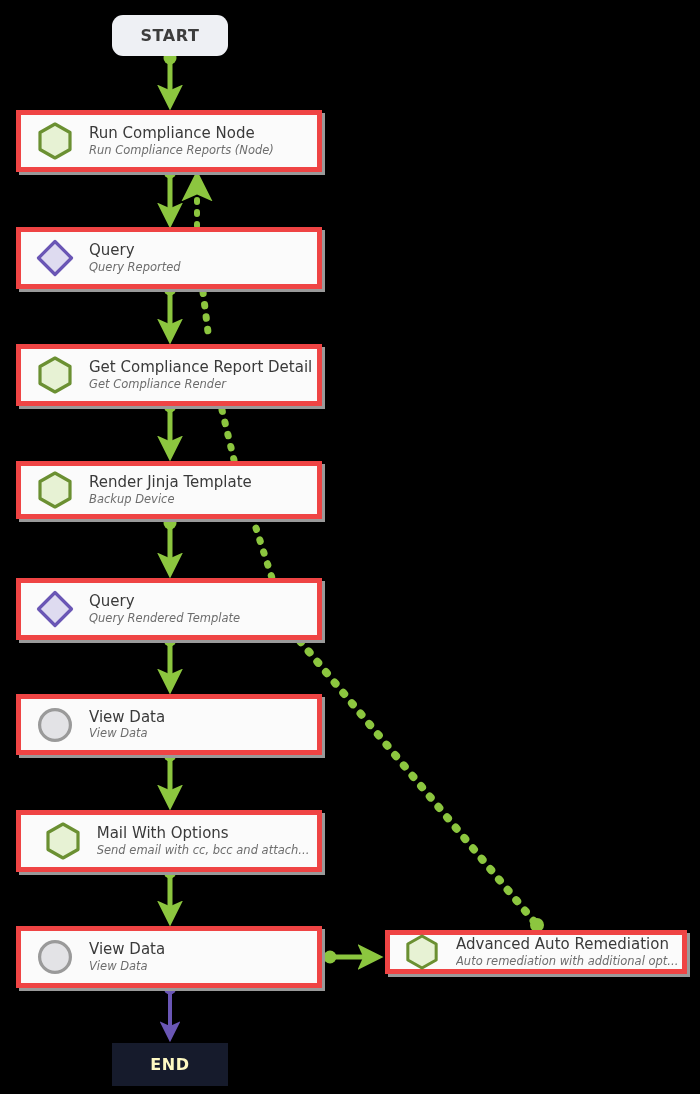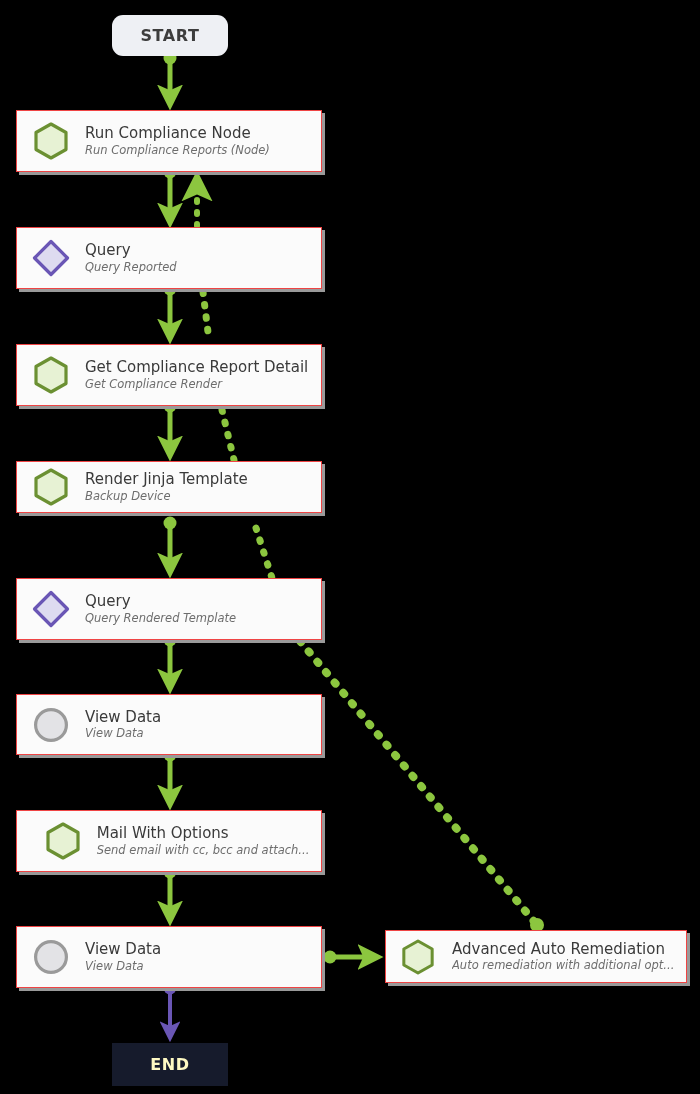--- a/index.html
+++ b/index.html
@@ -34,21 +34,21 @@
   .terminal.end {
     background: #161b2c;
     color: #fef9c3;
   }
 
   
   .node {
     position: absolute;
     box-sizing: border-box;
     background: #fbfbfb;
-    border: 1px solid #ef4444;
+    border: 5px solid #ef4444;
     box-shadow: 3px 3px 0 0 #9a9a9a;
     display: flex;
     align-items: center;
     padding-left: 14px;
   }
   .node-icon {
     width: 40px;
     height: 40px;
     flex: 0 0 40px;
     margin-right: 14px;
@@ -208,21 +208,21 @@
       <svg width="36" height="38" viewBox="0 0 36 38">
         <polygon points="18,2 33,10.5 33,27.5 18,36 3,27.5 3,10.5" fill="#e7f2d4" stroke="#6b9032" stroke-width="3.2" stroke-linejoin="round"></polygon>
       </svg>
     </span>
     <span class="node-text">
       <span class="node-title">Get Compliance Report Detail</span>
       <span class="node-sub">Get Compliance Render</span>
     </span>
   </div>
 
-  <div class="node" style="left:16px; top:461px; width:306px; height:52px;">
+  <div class="node" style="left:16px; top:461px; width:306px; height:58px;">
     <span class="node-icon hexagon">
       <svg width="36" height="38" viewBox="0 0 36 38">
         <polygon points="18,2 33,10.5 33,27.5 18,36 3,27.5 3,10.5" fill="#e7f2d4" stroke="#6b9032" stroke-width="3.2" stroke-linejoin="round"></polygon>
       </svg>
     </span>
     <span class="node-text">
       <span class="node-title">Render Jinja Template</span>
       <span class="node-sub">Backup Device</span>
     </span>
   </div>
@@ -268,21 +268,21 @@
       <svg width="36" height="36" viewBox="0 0 36 36">
         <circle cx="18" cy="18" r="15.4" fill="#e3e3e6" stroke="#9a9a9a" stroke-width="3.2"></circle>
       </svg>
     </span>
     <span class="node-text">
       <span class="node-title">View Data</span>
       <span class="node-sub">View Data</span>
     </span>
   </div>
 
-  <div class="node" style="left:385px; top:930px; width:302px; height:53px; padding-left:12px;">
+  <div class="node" style="left:385px; top:930px; width:302px; height:44px; padding-left:12px;">
     <span class="node-icon hexagon">
       <svg width="34" height="36" viewBox="0 0 36 38">
         <polygon points="18,2 33,10.5 33,27.5 18,36 3,27.5 3,10.5" fill="#e7f2d4" stroke="#6b9032" stroke-width="3.2" stroke-linejoin="round"></polygon>
       </svg>
     </span>
     <span class="node-text">
       <span class="node-title">Advanced Auto Remediation</span>
       <span class="node-sub">Auto remediation with additional opt...</span>
     </span>
   </div>

